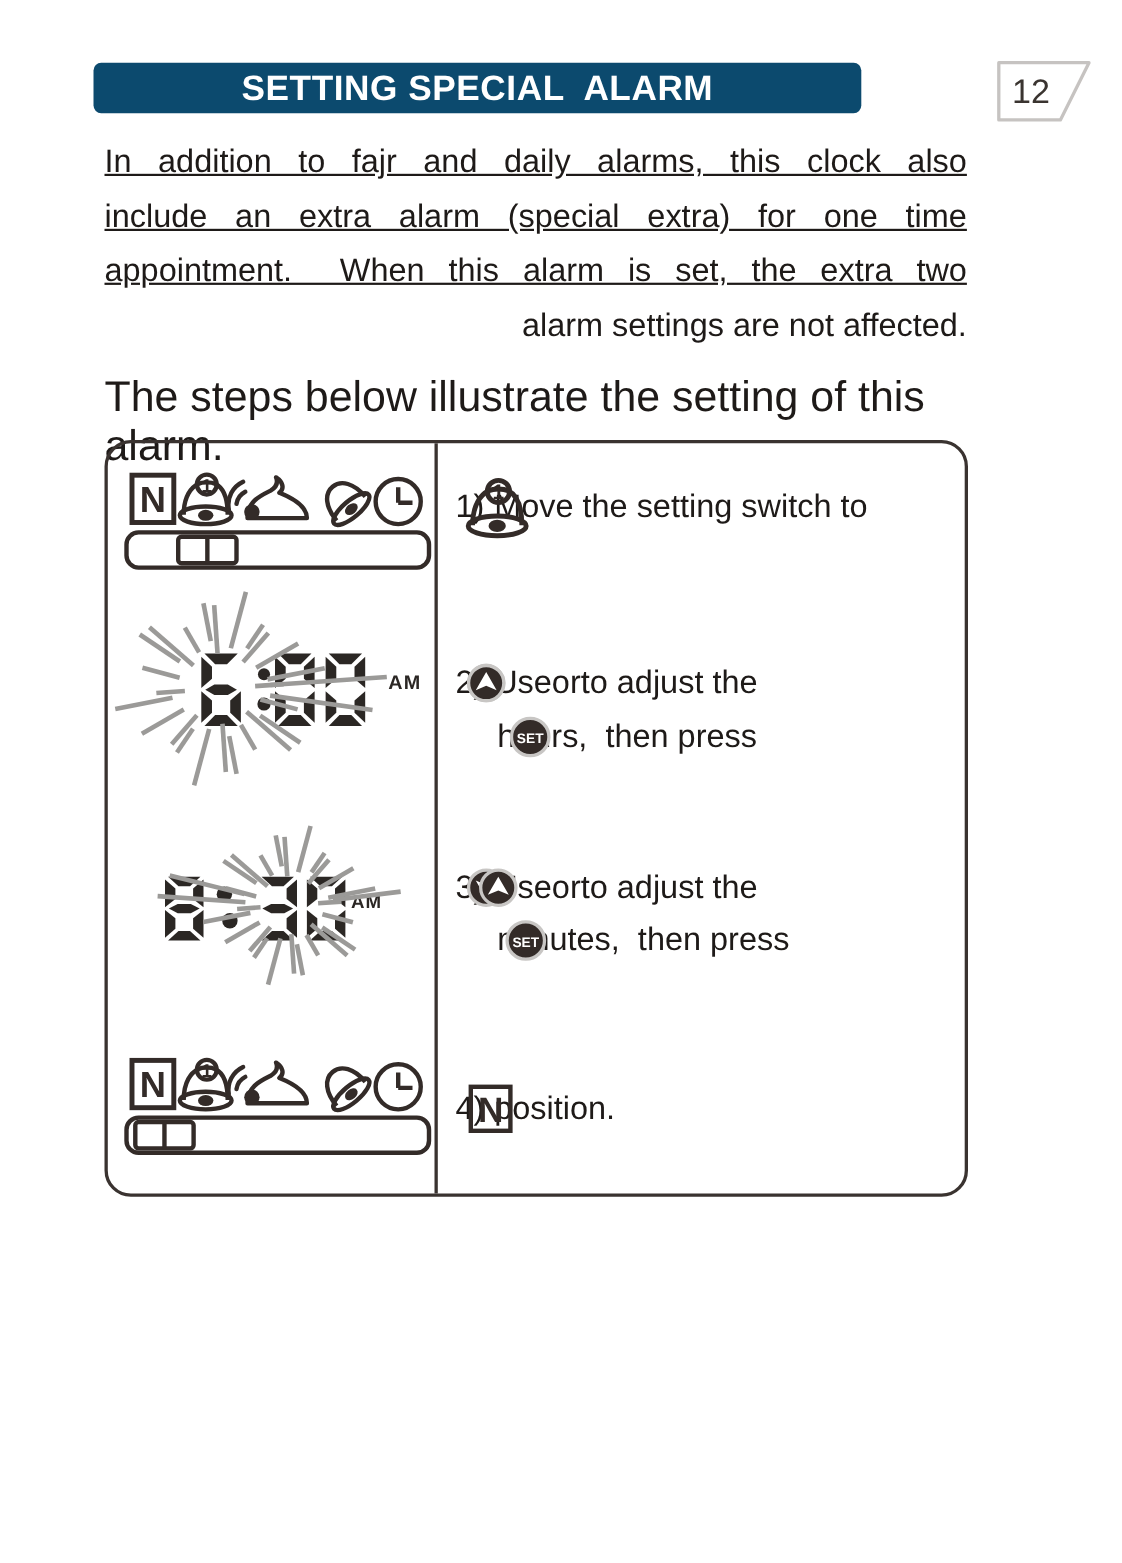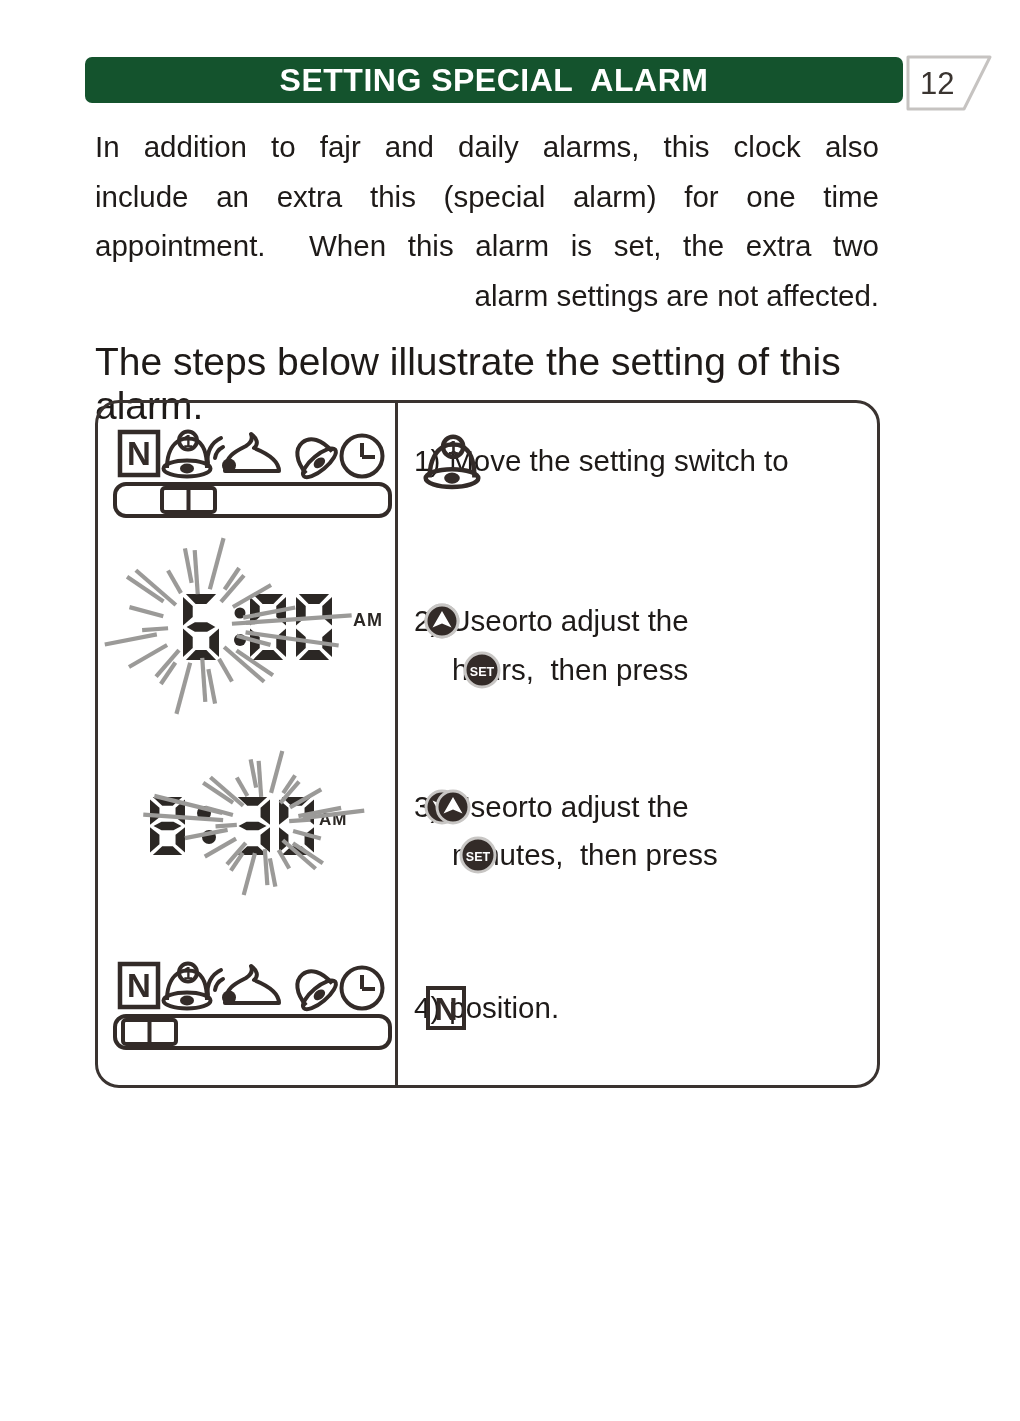--- a/index.html
+++ b/index.html
@@ -1,24 +1,24 @@
 <!DOCTYPE html>
 <html><head>
 <meta charset="utf-8">
 <style>
   html,body{margin:0;padding:0;background:#ffffff;}
   .page{position:relative;width:1020px;height:1421px;background:#fff;overflow:hidden;
         font-family:"Liberation Sans",sans-serif;color:#1e1a18;}
-  .title-bar{position:absolute;left:85px;top:57px;width:818px;height:46px;background:#14532d;
+  .title-bar{position:absolute;left:85px;top:57px;width:698px;height:46px;background:#0c4a6e;
              border-radius:7px;display:flex;align-items:center;justify-content:center;}
   .title-bar span{color:#fff;font-size:32px;font-weight:bold;letter-spacing:.5px;white-space:pre;}
   .page-num{position:absolute;left:906px;top:54px;width:90px;height:58px;}
   .page-num text{font-size:31px;fill:#3a3430;font-family:"Liberation Sans",sans-serif;}
   .intro{position:absolute;left:95px;top:122px;width:784px;font-size:29.5px;line-height:49.5px;}
-  .intro .jl{text-align:justify;text-align-last:justify;white-space:pre-wrap;}
+  .intro .jl{text-align:justify;text-align-last:justify;white-space:pre-wrap;text-decoration:underline;}
   .intro .ll{text-align:right;white-space:pre-wrap;}
   .caption{position:absolute;left:95px;top:340px;width:784px;font-size:39px;}
   .figure{position:absolute;left:95px;top:400px;width:779px;height:682px;
           border:3px solid #3a3330;border-radius:24px;}
   .vdivider{position:absolute;left:297px;top:0;bottom:0;width:3px;background:#3a3330;}
   .figure svg{position:absolute;overflow:visible;}
   #panel-top{left:13px;top:26px;}
   #lcd-hours{left:5px;top:133px;}
   #lcd-minutes{left:5px;top:342px;}
   #panel-bottom{left:13px;top:558px;}
@@ -77,21 +77,21 @@
     <span>SETTING SPECIAL  ALARM</span>
   </div>
 
   <svg class="page-num" viewBox="0 0 90 58">
     <polygon points="2,3 84,3 58,55 2,55" fill="#fff" stroke="#c6c3c1" stroke-width="3" stroke-linejoin="round"></polygon>
     <text x="14" y="40">12</text>
   </svg>
 
   <div class="intro">
     <div class="jl">In addition to fajr and daily alarms, this clock also</div>
-    <div class="jl">include an extra this (special alarm) for one time</div>
+    <div class="jl">include an extra alarm (special extra) for one time</div>
     <div class="jl">appointment.  When this alarm is set, the extra two</div>
     <div class="ll">alarm settings are not affected.</div>
   </div>
 
   <div class="caption">The steps below illustrate the setting of this alarm.</div>
 
   <div class="figure">
     <div class="vdivider"></div>
 
     <svg id="panel-top" width="290" height="92">

